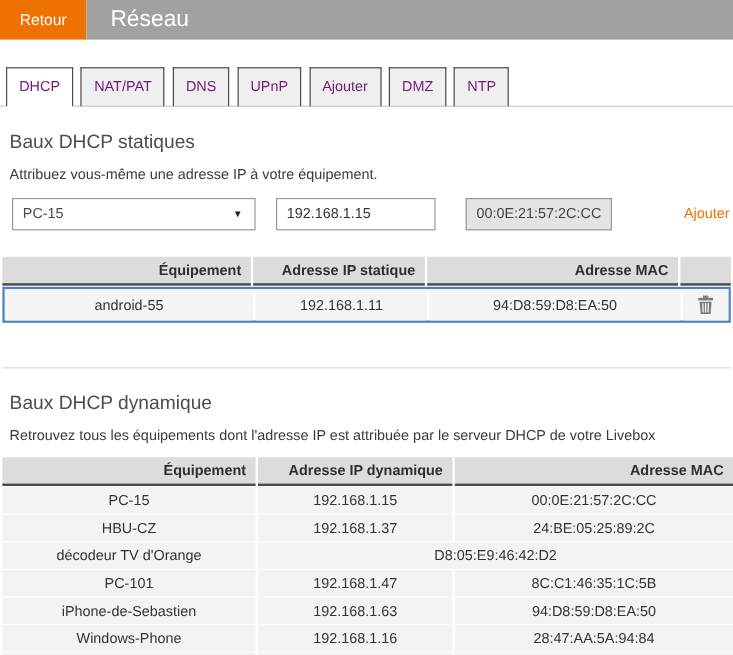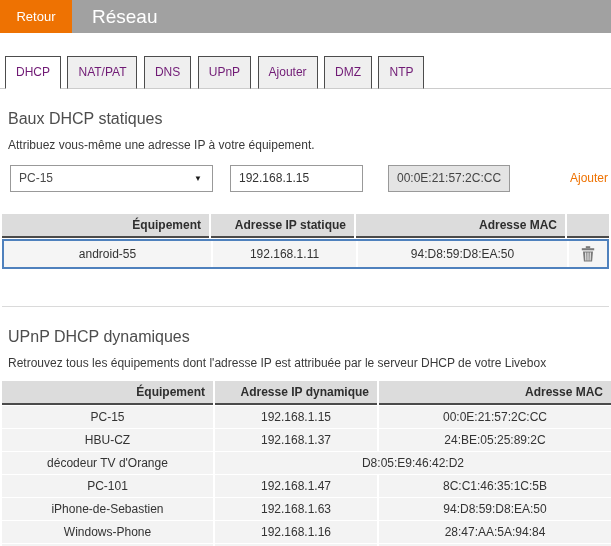--- a/index.html
+++ b/index.html
@@ -121,21 +121,21 @@
           <line x1="9.3" y1="6.6" x2="9.1" y2="14.4" stroke="#f5f5f5" stroke-width="1.1"></line>
         </svg>
       </span>
     </div>
   </div>
 </div>
 </div>
 
 <hr class="divider">
 
-<h2 class="section-title">UPnP DHCP dynamiques</h2>
+<h2 class="section-title">Baux DHCP dynamique</h2>
 <p class="section-desc">Retrouvez tous les équipements dont l'adresse IP est attribuée par le serveur DHCP de votre Livebox</p>
 
 <div class="dyn-table">
   <div class="t-head">
     <div class="c c1">Équipement</div>
     <div class="c c2">Adresse IP dynamique</div>
     <div class="c c3">Adresse MAC</div>
   </div>
   <div id="dyn-rows-mount">
   <div class="d-row">

